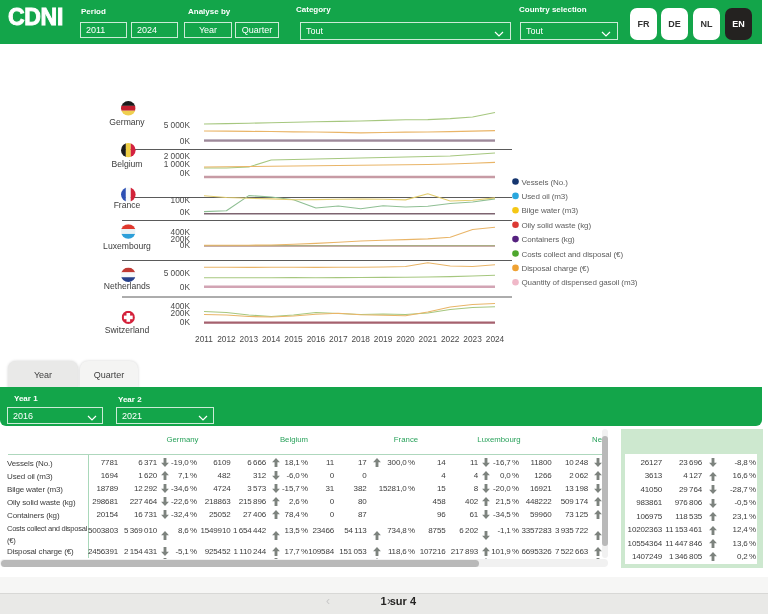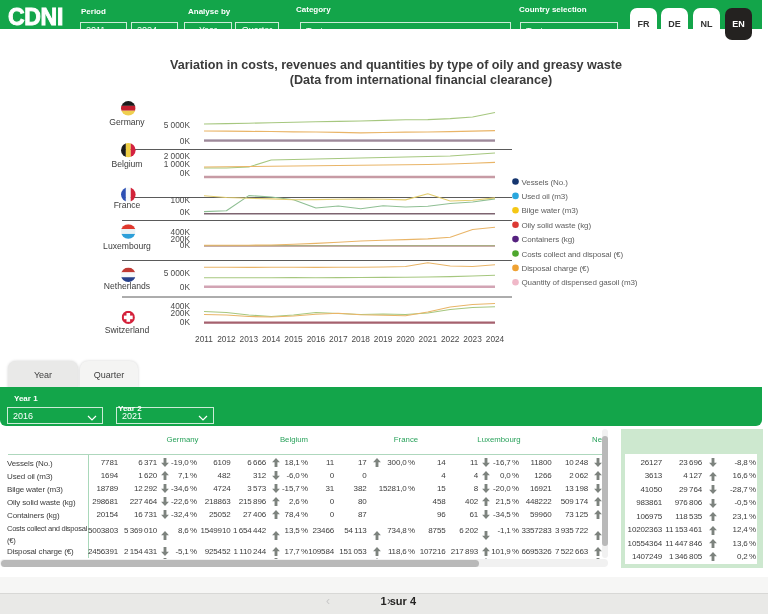--- a/index.html
+++ b/index.html
@@ -7,43 +7,41 @@
 .abs{position:absolute}
 .n{position:absolute;font-size:8px;letter-spacing:-0.15px;color:#3c3c3c;white-space:nowrap}
 .rl{position:absolute;font-size:8px;letter-spacing:-0.15px;color:#3c3c3c;white-space:nowrap}
 .ar{position:absolute}
 .chh{position:absolute;font-size:7.8px;color:#2aa25c}
 .wlab{position:absolute;color:#fff;font-size:8px;font-weight:bold;white-space:nowrap}
 .inbox{position:absolute;border:1px solid rgba(255,255,255,.78);color:#fff;font-size:9px;display:flex;align-items:center}
 .lang{position:absolute;width:27px;height:32px;border-radius:7px;background:#fff;color:#333;font-size:9px;font-weight:bold;display:flex;align-items:center;justify-content:center;top:8px}
 </style></head><body>
 <div id="page">
-  <div class="abs" style="left:0;top:0;width:762px;height:29px;background:#13A54A">
+  <div class="abs" style="left:0;top:0;width:762px;height:44px;background:#13A54A">
     <div class="abs" style="left:8px;top:4px;color:#fff;font-size:23px;font-weight:bold;letter-spacing:-0.3px;-webkit-text-stroke:0.9px #fff">CDNI</div>
     <span class="wlab" style="left:81px;top:7px">Period</span>
     <div class="inbox" style="left:80px;top:22px;width:47px;height:16px;padding-left:5px">2011</div>
     <div class="inbox" style="left:131px;top:22px;width:47px;height:16px;padding-left:5px">2024</div>
     <span class="wlab" style="left:188px;top:7px">Analyse by</span>
     <div class="inbox" style="left:184px;top:22px;width:48px;height:16px;justify-content:center">Year</div>
     <div class="inbox" style="left:235px;top:22px;width:44px;height:16px;justify-content:center">Quarter</div>
     <span class="wlab" style="left:296px;top:5px">Category</span>
     <div class="inbox" style="left:300px;top:22px;width:211px;height:18px;padding-left:5px">Tout<span style="position:absolute;right:6px;top:6px"><svg width="10" height="6" viewBox="0 0 10 6">
             <polyline points="1,1 5,5 9,1" fill="none" stroke="#fff" stroke-width="1.2"></polyline>
           </svg></span></div>
     <span class="wlab" style="left:519px;top:5px">Country selection</span>
     <div class="inbox" style="left:520px;top:22px;width:98px;height:18px;padding-left:5px">Tout<span style="position:absolute;right:6px;top:6px"><svg width="10" height="6" viewBox="0 0 10 6">
             <polyline points="1,1 5,5 9,1" fill="none" stroke="#fff" stroke-width="1.2"></polyline>
           </svg></span></div>
     <div class="lang" style="left:630px">FR</div>
     <div class="lang" style="left:661px">DE</div>
     <div class="lang" style="left:693px">NL</div>
     <div class="lang" style="left:725px;background:#242220;color:#fff">EN</div>
   </div>
-  <div class="abs" style="left:26px;top:58px;width:740px;text-align:center;font-size:12.6px;font-weight:bold;color:#3b3b3b">Variation in costs, revenues and quantities by type of oily and greasy waste</div>
-  <div class="abs" style="left:147px;top:72.5px;width:548px;text-align:center;font-size:12.6px;font-weight:bold;color:#3b3b3b">(Data from international financial clearance)</div>
   <svg style="position:absolute;left:0;top:0" width="768" height="360" viewBox="0 0 768 360">
 <line x1="122" y1="149.5" x2="512" y2="149.5" stroke="#5a5a5a" stroke-width="1"></line>
 <line x1="122" y1="197.5" x2="512" y2="197.5" stroke="#5a5a5a" stroke-width="1"></line>
 <line x1="122" y1="220.5" x2="512" y2="220.5" stroke="#5a5a5a" stroke-width="1"></line>
 <line x1="122" y1="260.5" x2="512" y2="260.5" stroke="#5a5a5a" stroke-width="1"></line>
 <line x1="122" y1="297.0" x2="512" y2="297.0" stroke="#5a5a5a" stroke-width="1"></line>
 <text x="190" y="127.5" font-size="8.3" fill="#4a4a4a" text-anchor="end" font-family="Liberation Sans,sans-serif">5 000K</text>
 <text x="190" y="143.5" font-size="8.3" fill="#4a4a4a" text-anchor="end" font-family="Liberation Sans,sans-serif">0K</text>
 <text x="190" y="158.5" font-size="8.3" fill="#4a4a4a" text-anchor="end" font-family="Liberation Sans,sans-serif">2 000K</text>
 <text x="190" y="166.5" font-size="8.3" fill="#4a4a4a" text-anchor="end" font-family="Liberation Sans,sans-serif">1 000K</text>
@@ -162,21 +160,21 @@
 <circle cx="515.5" cy="282.3" r="3.3" fill="#f0b8c8"></circle>
 <text x="521.5" y="285.3" font-size="8" letter-spacing="-0.1" fill="#5f5f5f" font-family="Liberation Sans,sans-serif">Quantity of dispensed gasoil (m3)</text>
 </svg>
   <div class="abs" style="left:8px;top:361px;width:70px;height:27px;background:#e9e9e8;border-radius:8px 8px 0 0;box-shadow:0 0 3px rgba(0,0,0,.18);font-size:9px;color:#3f3f3f;display:flex;align-items:center;justify-content:center">Year</div>
   <div class="abs" style="left:80px;top:361px;width:58px;height:27px;background:#f4f4f3;border-radius:8px 8px 0 0;box-shadow:0 0 3px rgba(0,0,0,.18);font-size:9px;color:#3f3f3f;display:flex;align-items:center;justify-content:center">Quarter</div>
   <div class="abs" style="left:0;top:387px;width:762px;height:39px;background:#13A54A;border-radius:0 0 6px 6px">
     <span class="wlab" style="left:14px;top:7px">Year 1</span>
     <div class="inbox" style="left:7px;top:20px;width:96px;height:17px;padding-left:5px">2016<span style="position:absolute;right:5px;top:5px"><svg width="10" height="6" viewBox="0 0 10 6">
             <polyline points="1,1 5,5 9,1" fill="none" stroke="#fff" stroke-width="1.2"></polyline>
           </svg></span></div>
-    <span class="wlab" style="left:118px;top:17px">Year 2</span>
+    <span class="wlab" style="left:118px;top:8px">Year 2</span>
     <div class="inbox" style="left:116px;top:20px;width:98px;height:17px;padding-left:5px">2021<span style="position:absolute;right:5px;top:5px"><svg width="10" height="6" viewBox="0 0 10 6">
             <polyline points="1,1 5,5 9,1" fill="none" stroke="#fff" stroke-width="1.2"></polyline>
           </svg></span></div>
   </div>
   <div class="abs" style="left:88.2px;top:454px;width:1.2px;height:104px;background:#a9d8ba"></div>
   <div class="abs" style="left:8px;top:453.5px;width:600px;height:1.5px;background:#aed7bd"></div>
   <span class="chh" style="left:122.5px;top:434.5px;width:120px;text-align:center">Germany</span>
     <span class="chh" style="left:234px;top:434.5px;width:120px;text-align:center">Belgium</span>
     <span class="chh" style="left:346px;top:434.5px;width:120px;text-align:center">France</span>
     <span class="chh" style="left:439px;top:434.5px;width:120px;text-align:center">Luxembourg</span>

